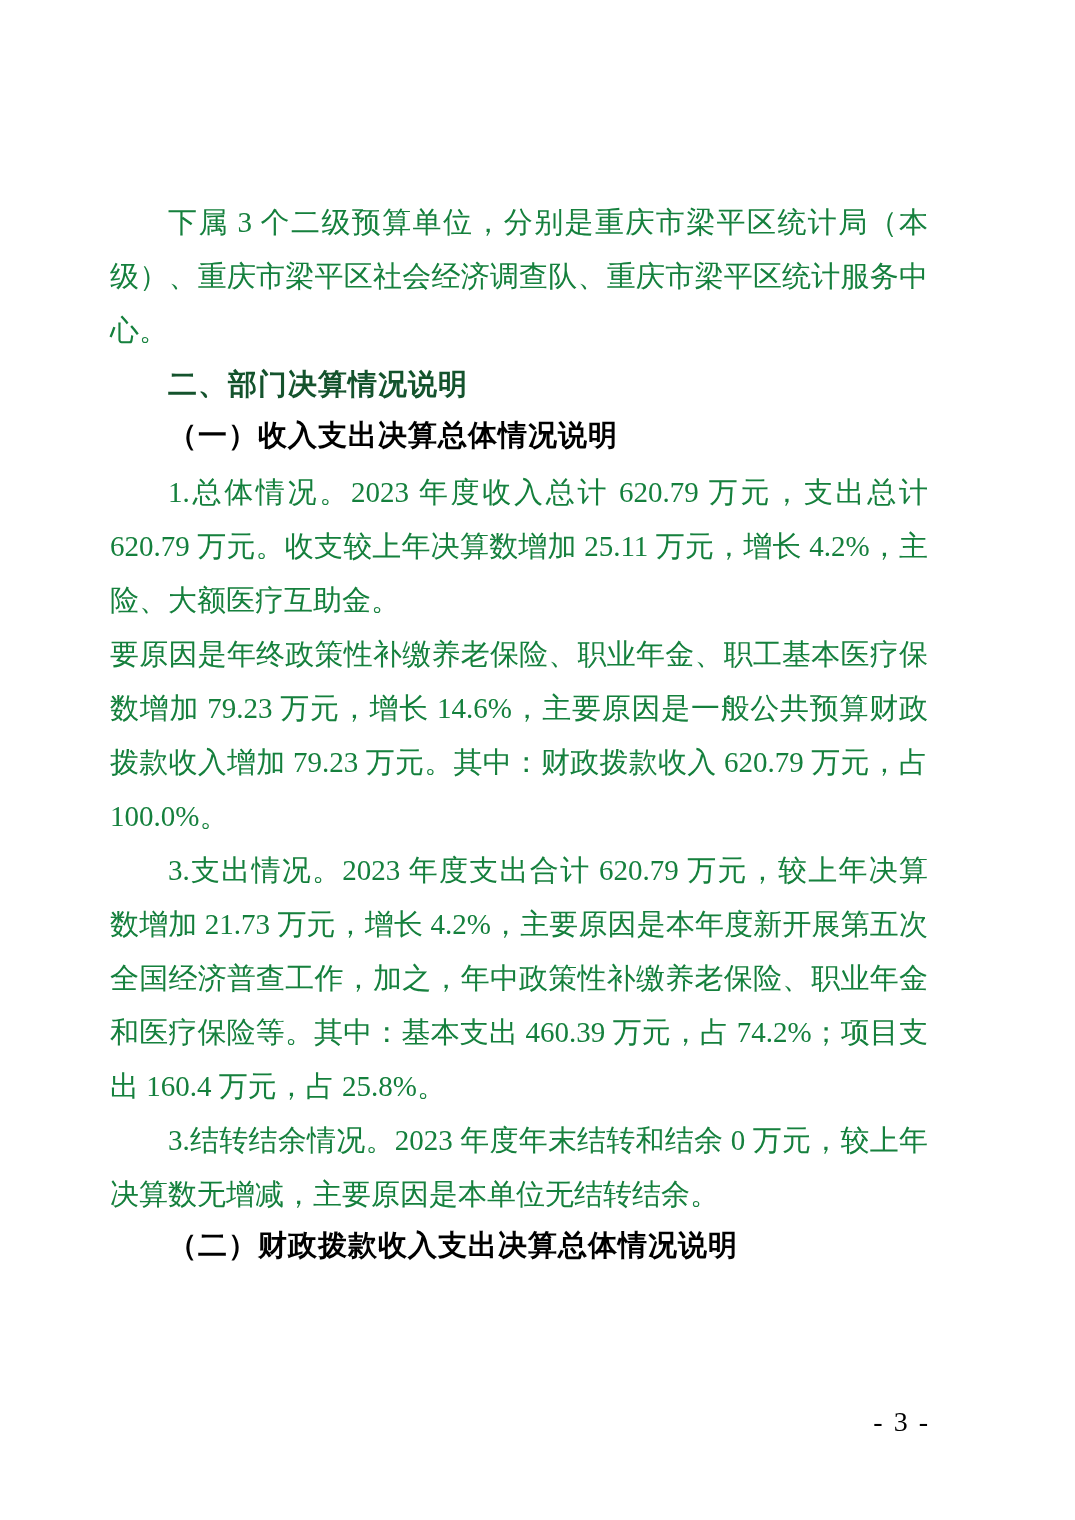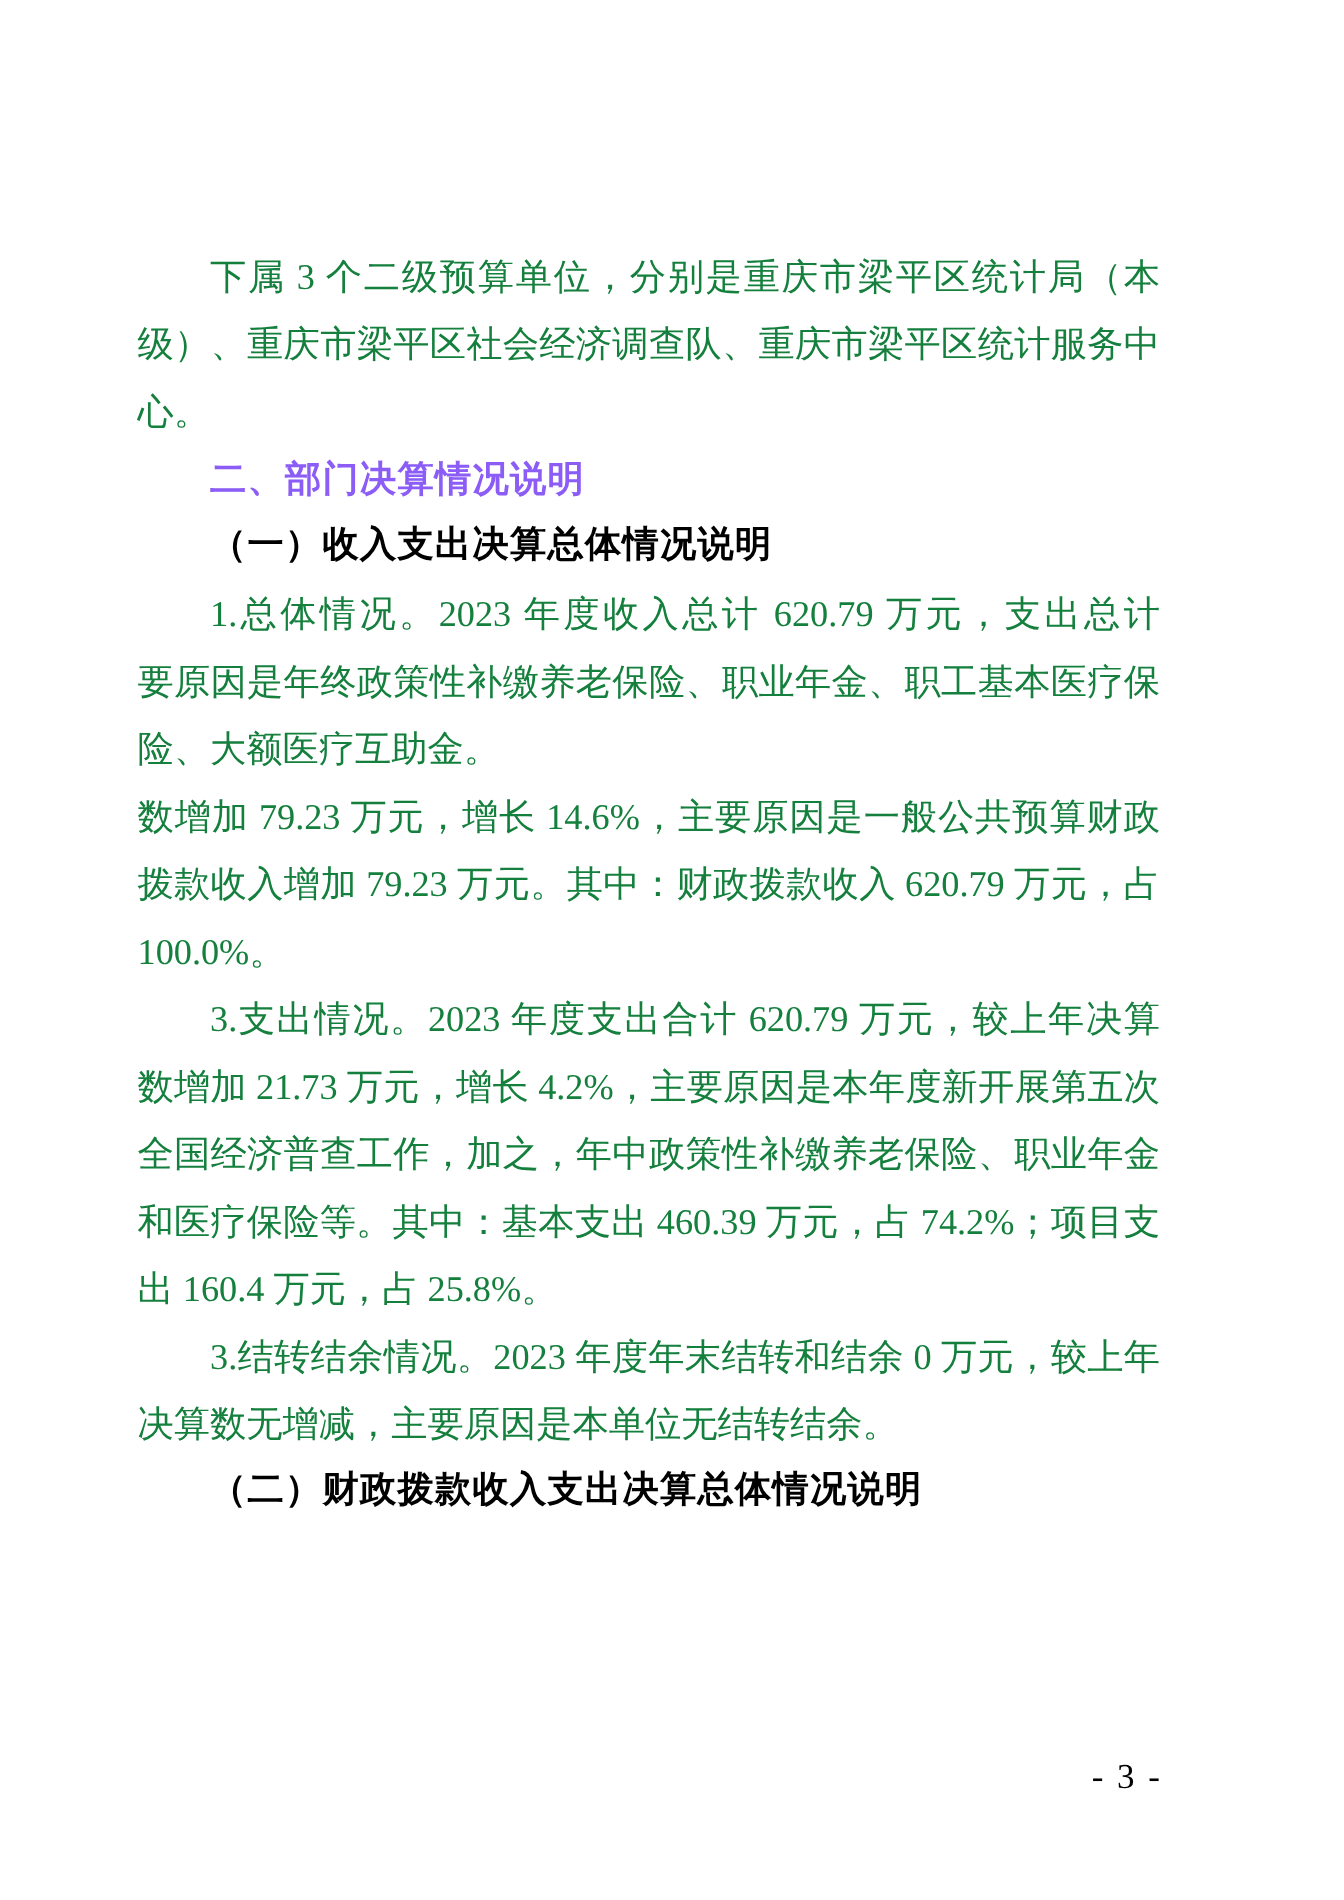--- a/index.html
+++ b/index.html
@@ -37,21 +37,21 @@
   .line.indent {
     text-indent: 58px;
   }
   .h1 {
     height: 54px;
     line-height: 54px;
     font-size: 29px;
     font-family: "Liberation Sans", "DejaVu Sans", sans-serif;
     font-weight: bold;
     text-indent: 58px;
-    color: #8b5cf6;
+    color: #14532d;
     letter-spacing: 1px;
   }
   .h2 {
     height: 54px;
     line-height: 54px;
     font-size: 29px;
     font-family: Liberation Mono, monospace;
     font-weight: bold;
     text-indent: 58px;
     color: #000000;
@@ -73,22 +73,23 @@
 <body>
 
 <div class="page">
   <div class="content" id="doc-content">
       <div class="line justify indent">下属 3 个二级预算单位，分别是重庆市梁平区统计局（本</div>
       <div class="line justify">级）、重庆市梁平区社会经济调查队、重庆市梁平区统计服务中</div>
       <div class="line">心。</div>
       <div class="h1">二、部门决算情况说明</div>
       <div class="h2">（一）收入支出决算总体情况说明</div>
       <div class="line justify indent">1.总体情况。2023 年度收入总计 620.79 万元，支出总计</div>
+      <div class="line justify">620.79 万元。收支较上年决算数增加 25.11 万元，增长 4.2%，主</div>
+      <div class="line">险、大额医疗互助金。</div>
       <div class="line justify">要原因是年终政策性补缴养老保险、职业年金、职工基本医疗保</div>
-      <div class="line">险、大额医疗互助金。</div>
       <div class="line justify">数增加 79.23 万元，增长 14.6%，主要原因是一般公共预算财政</div>
       <div class="line justify">拨款收入增加 79.23 万元。其中：财政拨款收入 620.79 万元，占</div>
       <div class="line">100.0%。</div>
       <div class="line justify indent">3.支出情况。2023 年度支出合计 620.79 万元，较上年决算</div>
       <div class="line justify">数增加 21.73 万元，增长 4.2%，主要原因是本年度新开展第五次</div>
       <div class="line justify">全国经济普查工作，加之，年中政策性补缴养老保险、职业年金</div>
       <div class="line justify">和医疗保险等。其中：基本支出 460.39 万元，占 74.2%；项目支</div>
       <div class="line">出 160.4 万元，占 25.8%。</div>
       <div class="line justify indent">3.结转结余情况。2023 年度年末结转和结余 0 万元，较上年</div>
       <div class="line">决算数无增减，主要原因是本单位无结转结余。</div>

